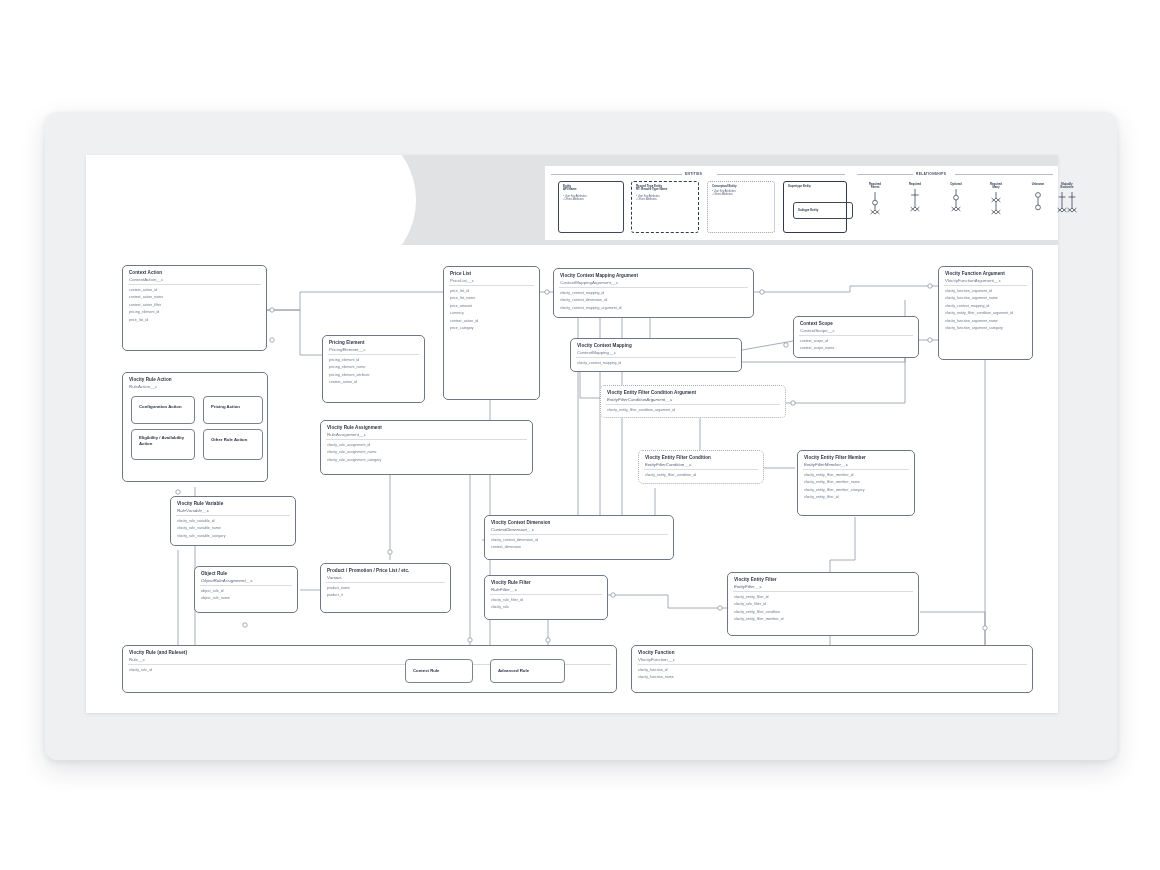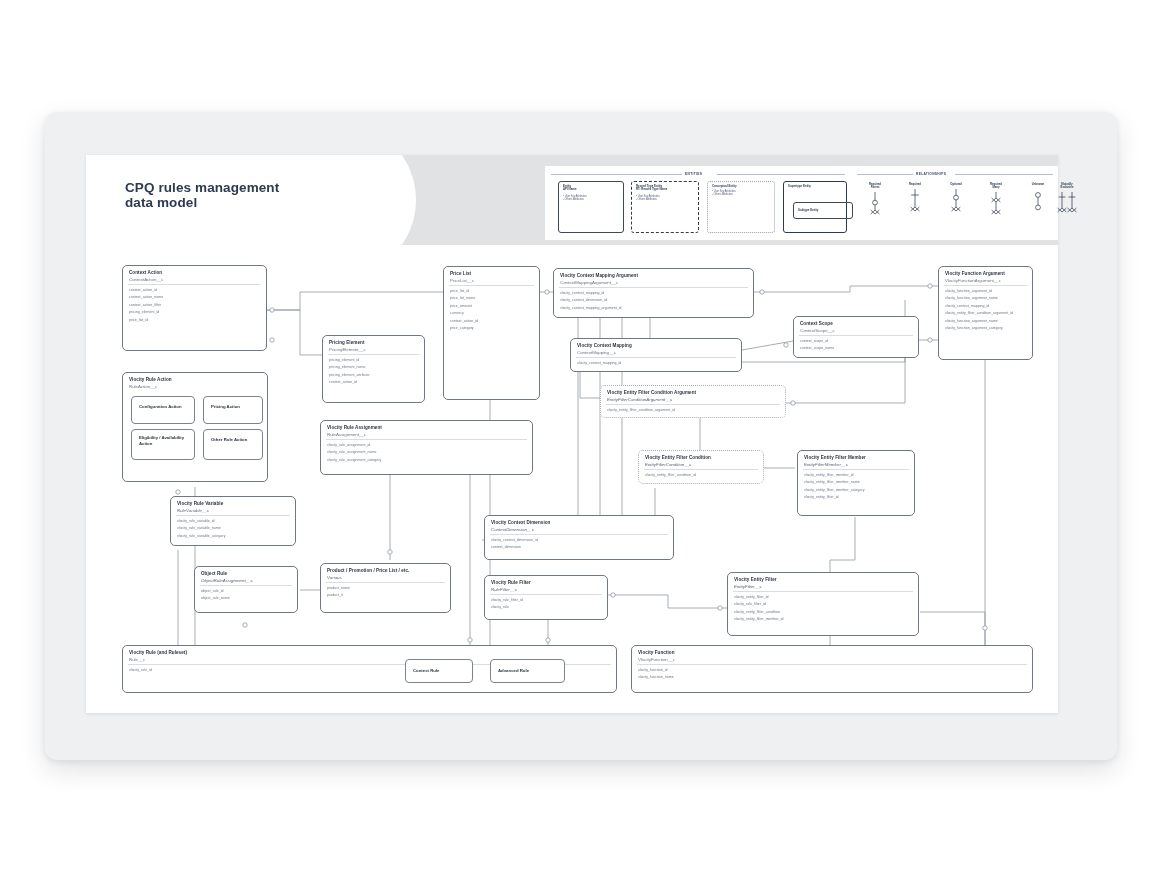--- a/index.html
+++ b/index.html
@@ -111,24 +111,20 @@
 <div id="stage">
 
   <div class="frame-outer"></div>
   <div class="frame-inner"></div>
 
   <div class="header-band">
     <div class="band-grey"></div>
     <div class="band-curve"></div>
   </div>
 
-  <div class="title">
-    <span>CPQ rules management</span><br>
-    <span>data model</span>
-  </div>
 
   <div class="legend">
 
     <div class="legend-rule" style="left:6px;top:8px;width:150px;"></div>
     <div class="legend-sec-label" style="left:137px;top:5.5px;">ENTITIES</div>
     <div class="legend-rule" style="left:172px;top:8px;width:128px;"></div>
 
     <div class="legend-rule" style="left:312px;top:8px;width:58px;"></div>
     <div class="legend-sec-label" style="left:368px;top:5.5px;">RELATIONSHIPS</div>
     <div class="legend-rule" style="left:410px;top:8px;width:98px;"></div>

